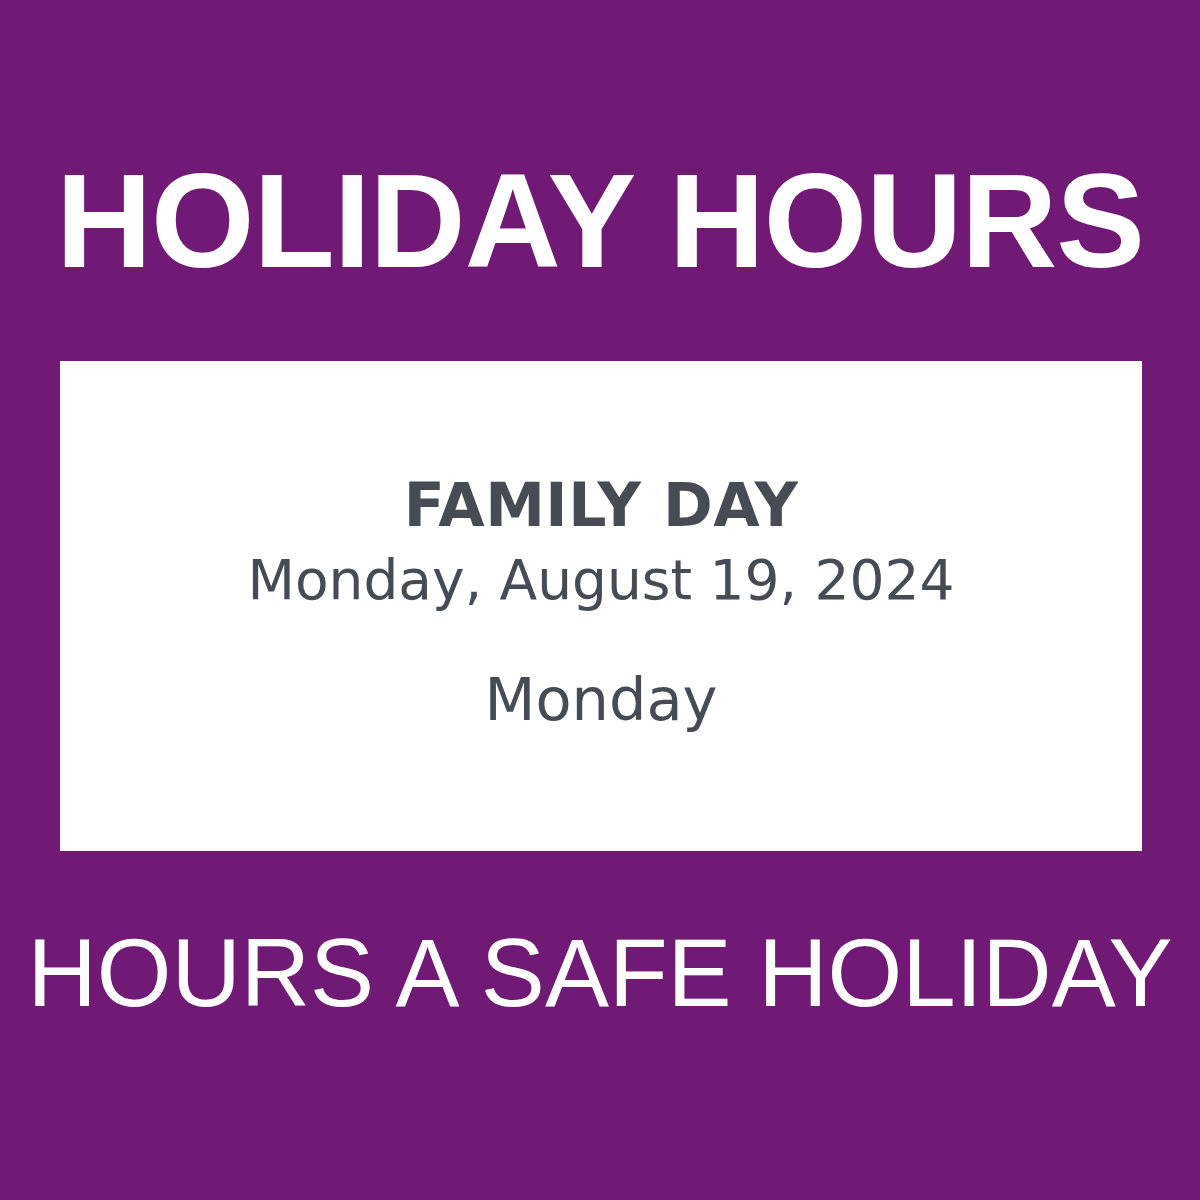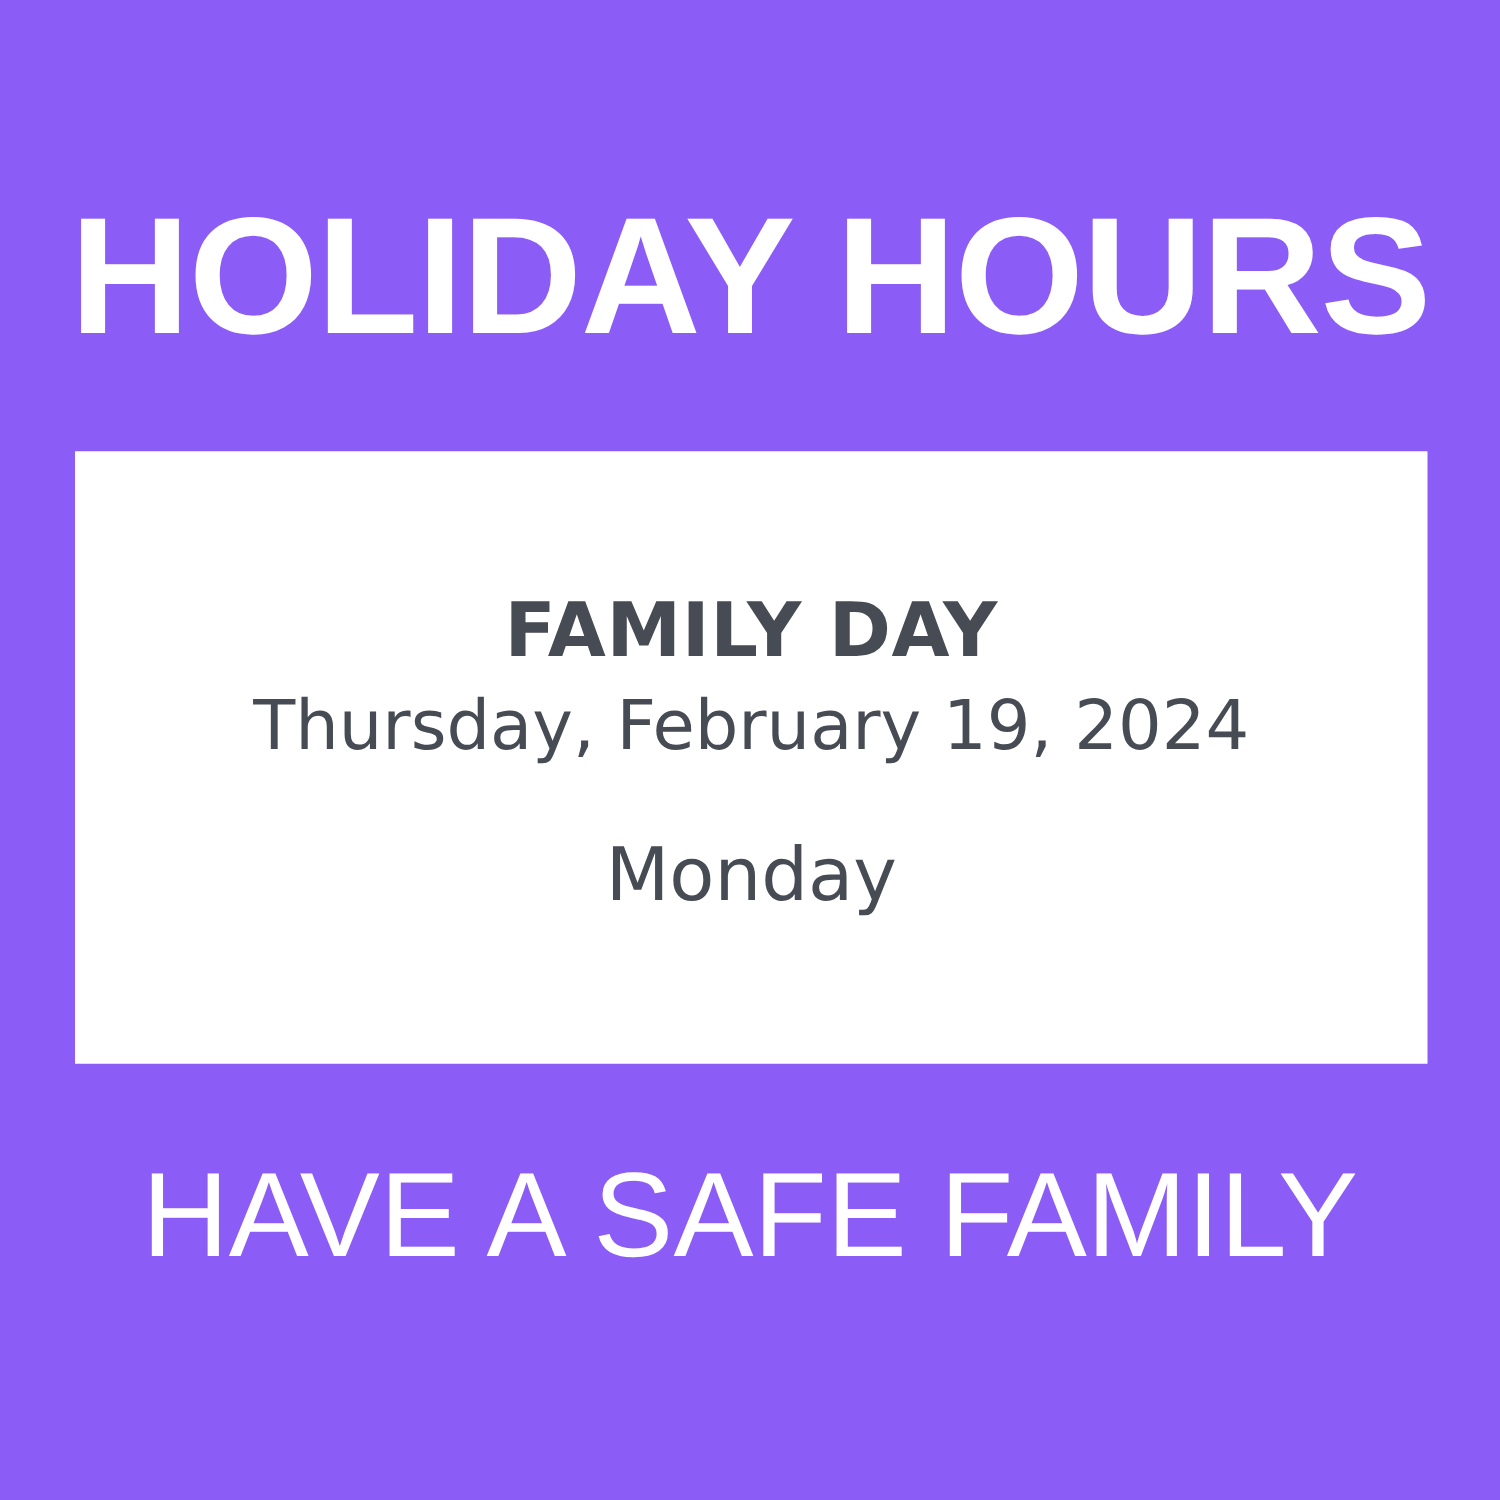--- a/index.html
+++ b/index.html
@@ -13,21 +13,21 @@
 
   body {
     background: #EE3124;
     font-family: "DejaVu Sans", sans-serif;
     position: relative;
   }
 
   .notice-board {
     width: 1200px;
     height: 1200px;
-    background: #8b5cf6;
+    background: #701a75;
     display: flex;
     flex-direction: column;
     align-items: center;
     position: relative;
   }
 
   
   .headline {
     position: absolute;
     top: 155px;
@@ -112,20 +112,20 @@
 </head>
 <body>
 
 <div class="notice-board">
 
   <div class="headline">HOLIDAY HOURS</div>
 
   <div class="detail-card">
     <div class="card-inner">
       <div class="holiday-name">FAMILY DAY</div>
-      <div class="holiday-date">Thursday, February 19, 2024</div>
+      <div class="holiday-date">Monday, August 19, 2024</div>
       <div class="status-line">Monday</div>
     </div>
   </div>
 
-  <div class="footer-message">HAVE A SAFE FAMILY</div>
+  <div class="footer-message">HOURS A SAFE HOLIDAY</div>
 
 </div>
 
 </body></html>

